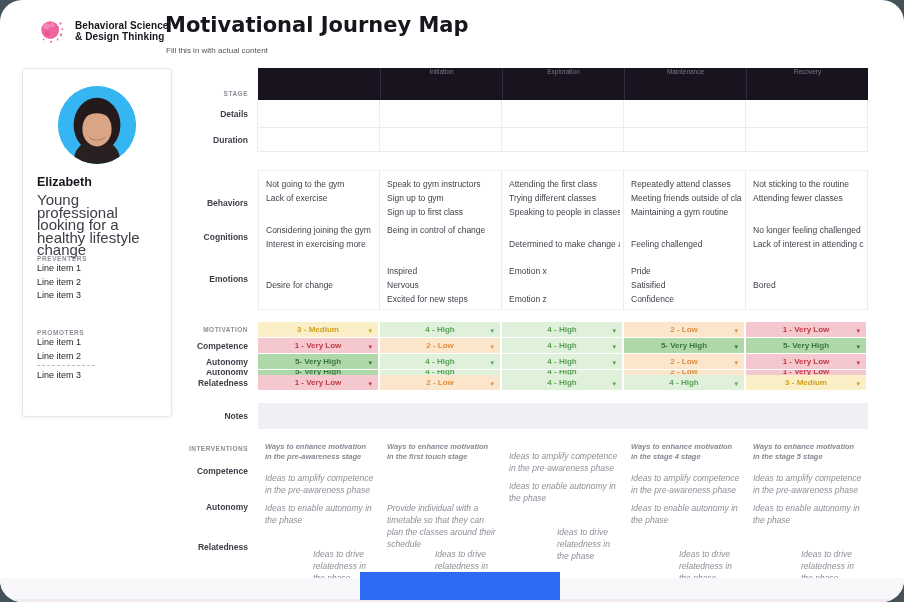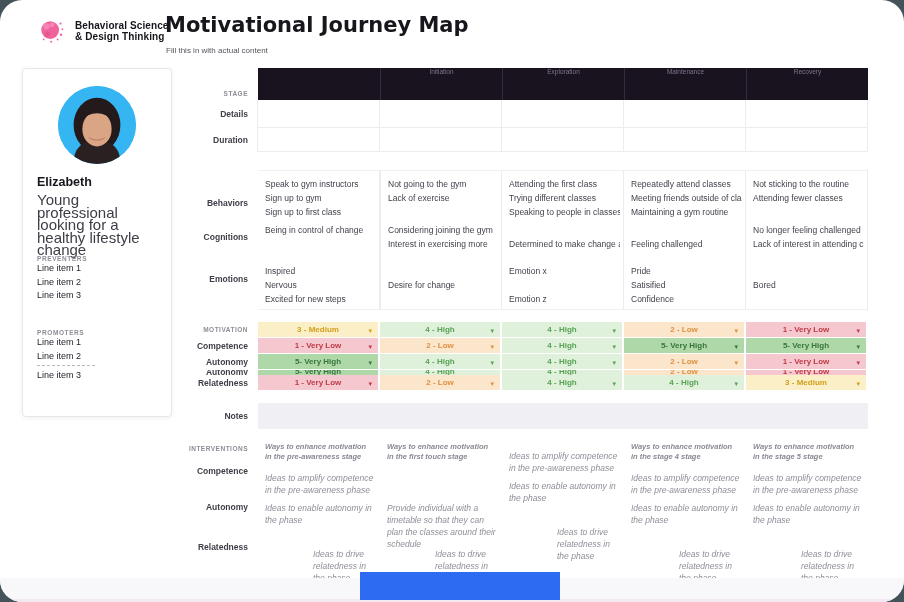--- a/index.html
+++ b/index.html
@@ -187,40 +187,40 @@
 
     <div class="spacer18"></div>
 
     <div class="row beh-block">
       <div class="beh-labels">
         <div class="bl-1">Behaviors</div>
         <div class="bl-2">Cognitions</div>
         <div class="bl-3">Emotions</div>
       </div>
 
+      <div class="bcell first">
+        <div class="ln">Not going to the gym</div>
+        <div class="ln">Lack of exercise</div>
+        <div class="ln"></div>
+        <div class="ln gapA">Considering joining the gym</div>
+        <div class="ln">Interest in exercising more</div>
+        <div class="ln gapB"></div>
+        <div class="ln">Desire for change</div>
+        <div class="ln"></div>
+      </div>
+
       <div class="bcell">
         <div class="ln">Speak to gym instructors</div>
         <div class="ln">Sign up to gym</div>
         <div class="ln">Sign up to first class</div>
         <div class="ln gapA">Being in control of change</div>
         <div class="ln"></div>
         <div class="ln gapB">Inspired</div>
         <div class="ln">Nervous</div>
         <div class="ln">Excited for new steps</div>
-      </div>
-
-      <div class="bcell first">
-        <div class="ln">Not going to the gym</div>
-        <div class="ln">Lack of exercise</div>
-        <div class="ln"></div>
-        <div class="ln gapA">Considering joining the gym</div>
-        <div class="ln">Interest in exercising more</div>
-        <div class="ln gapB"></div>
-        <div class="ln">Desire for change</div>
-        <div class="ln"></div>
       </div>
 
       <div class="bcell">
         <div class="ln">Attending the first class</div>
         <div class="ln">Trying different classes</div>
         <div class="ln">Speaking to people in classes</div>
         <div class="ln gapA"></div>
         <div class="ln">Determined to make change a success</div>
         <div class="ln gapB">Emotion x</div>
         <div class="ln"></div>

